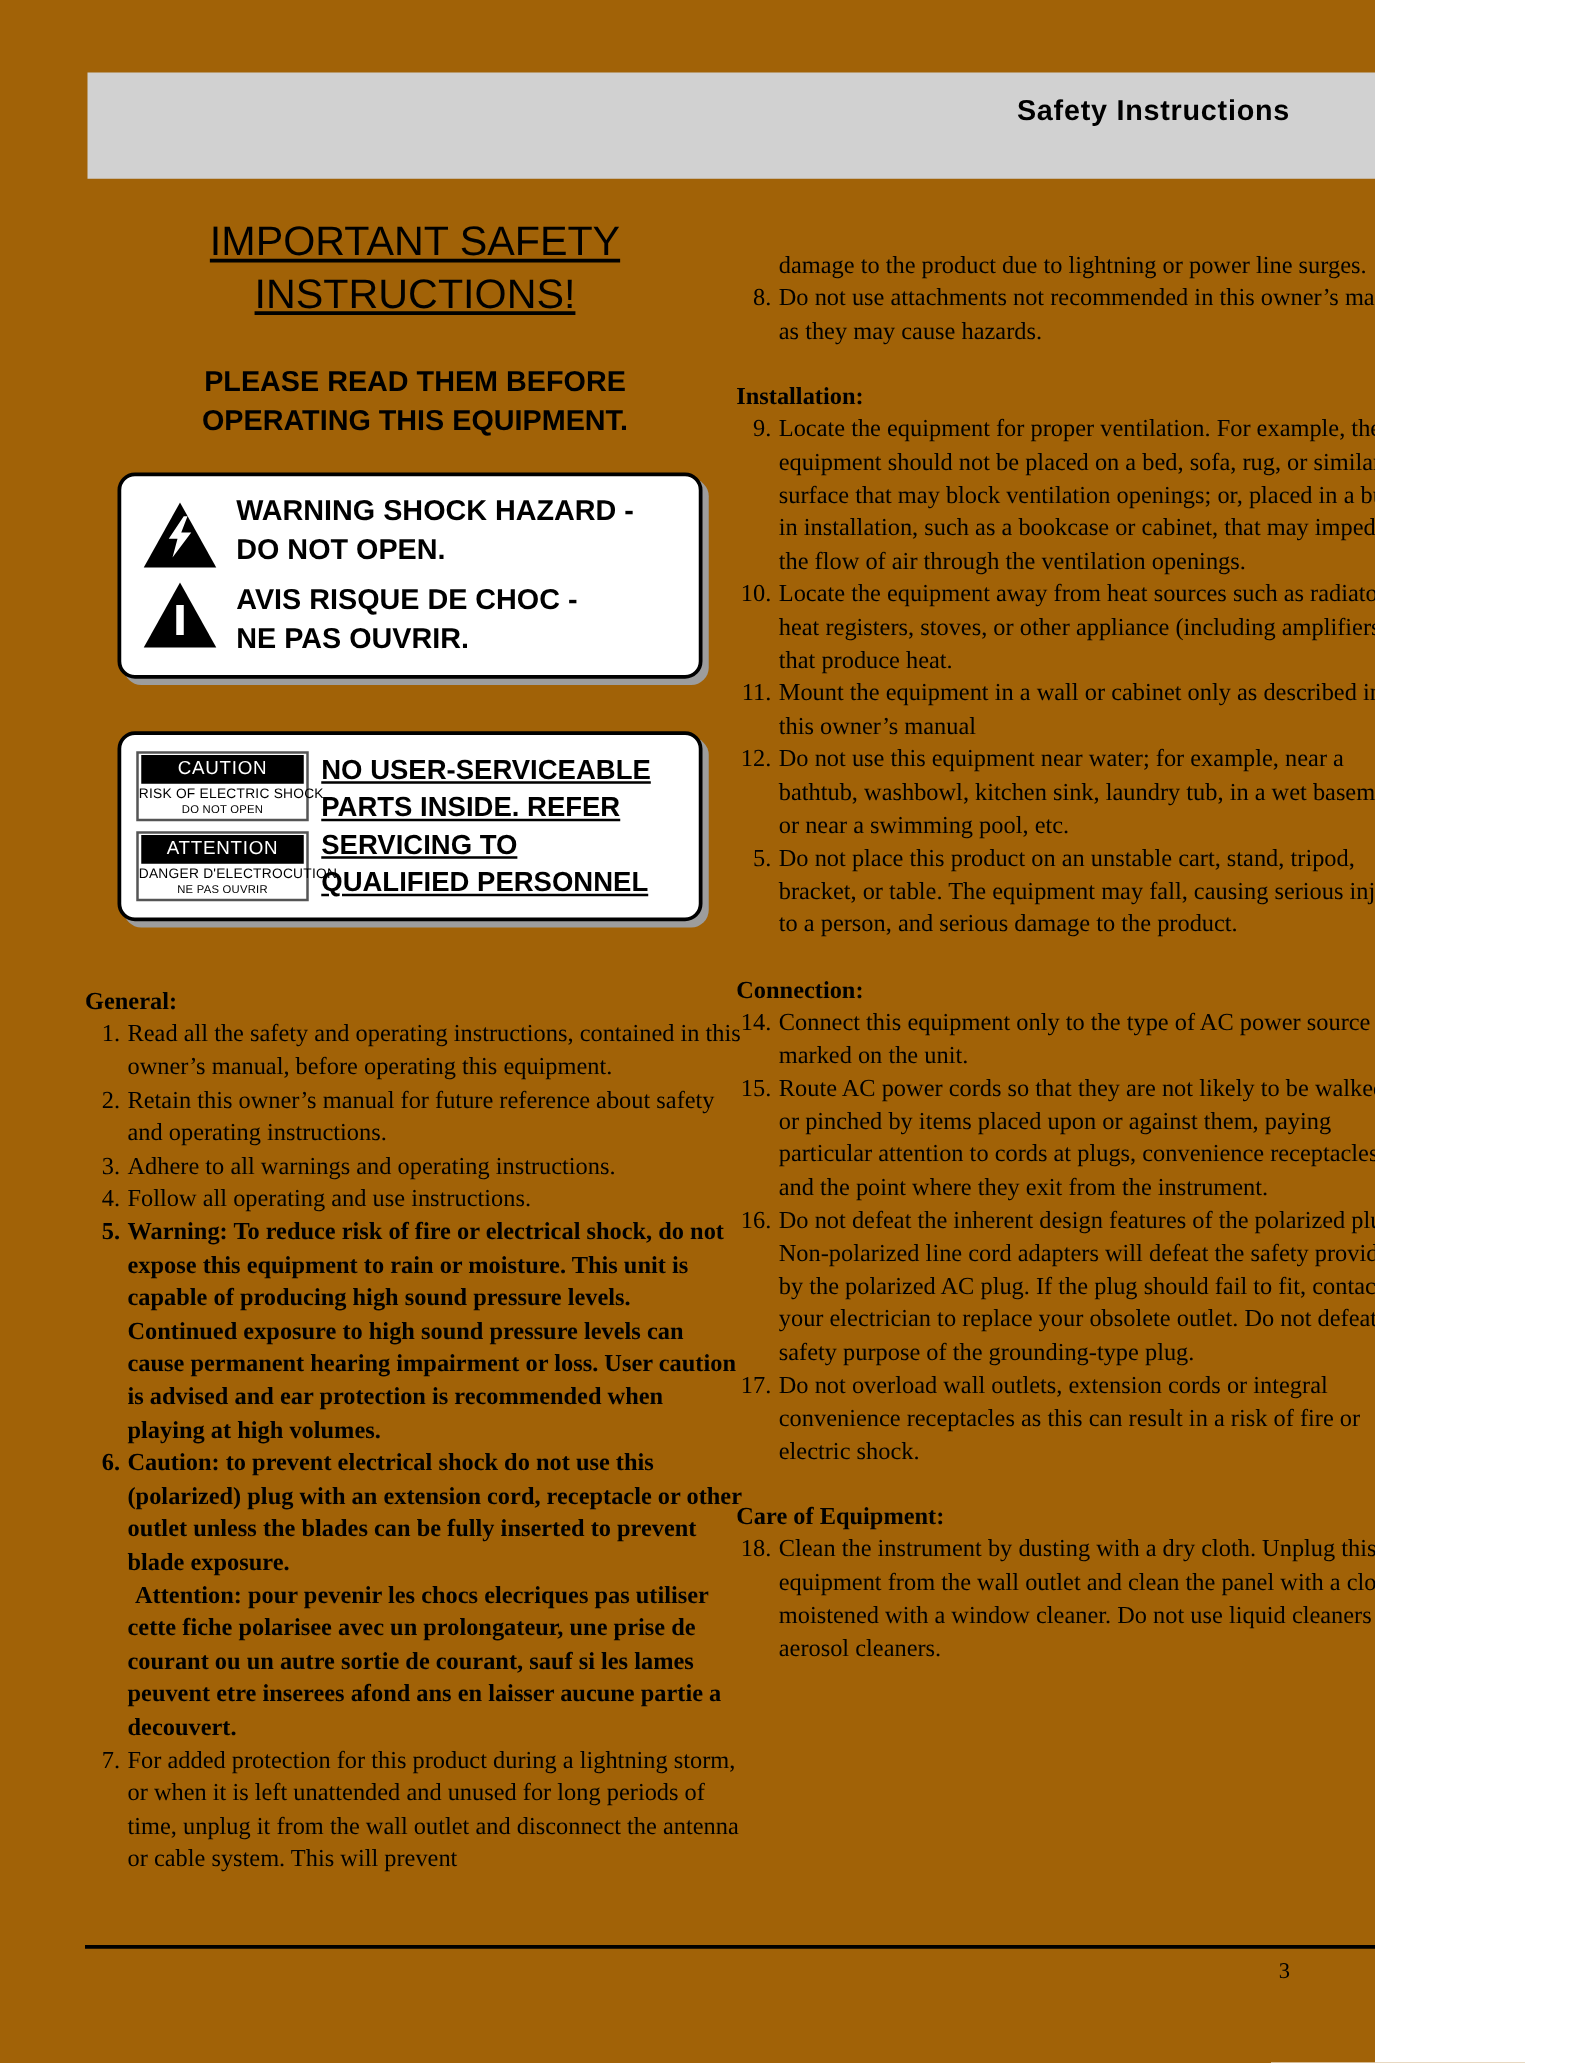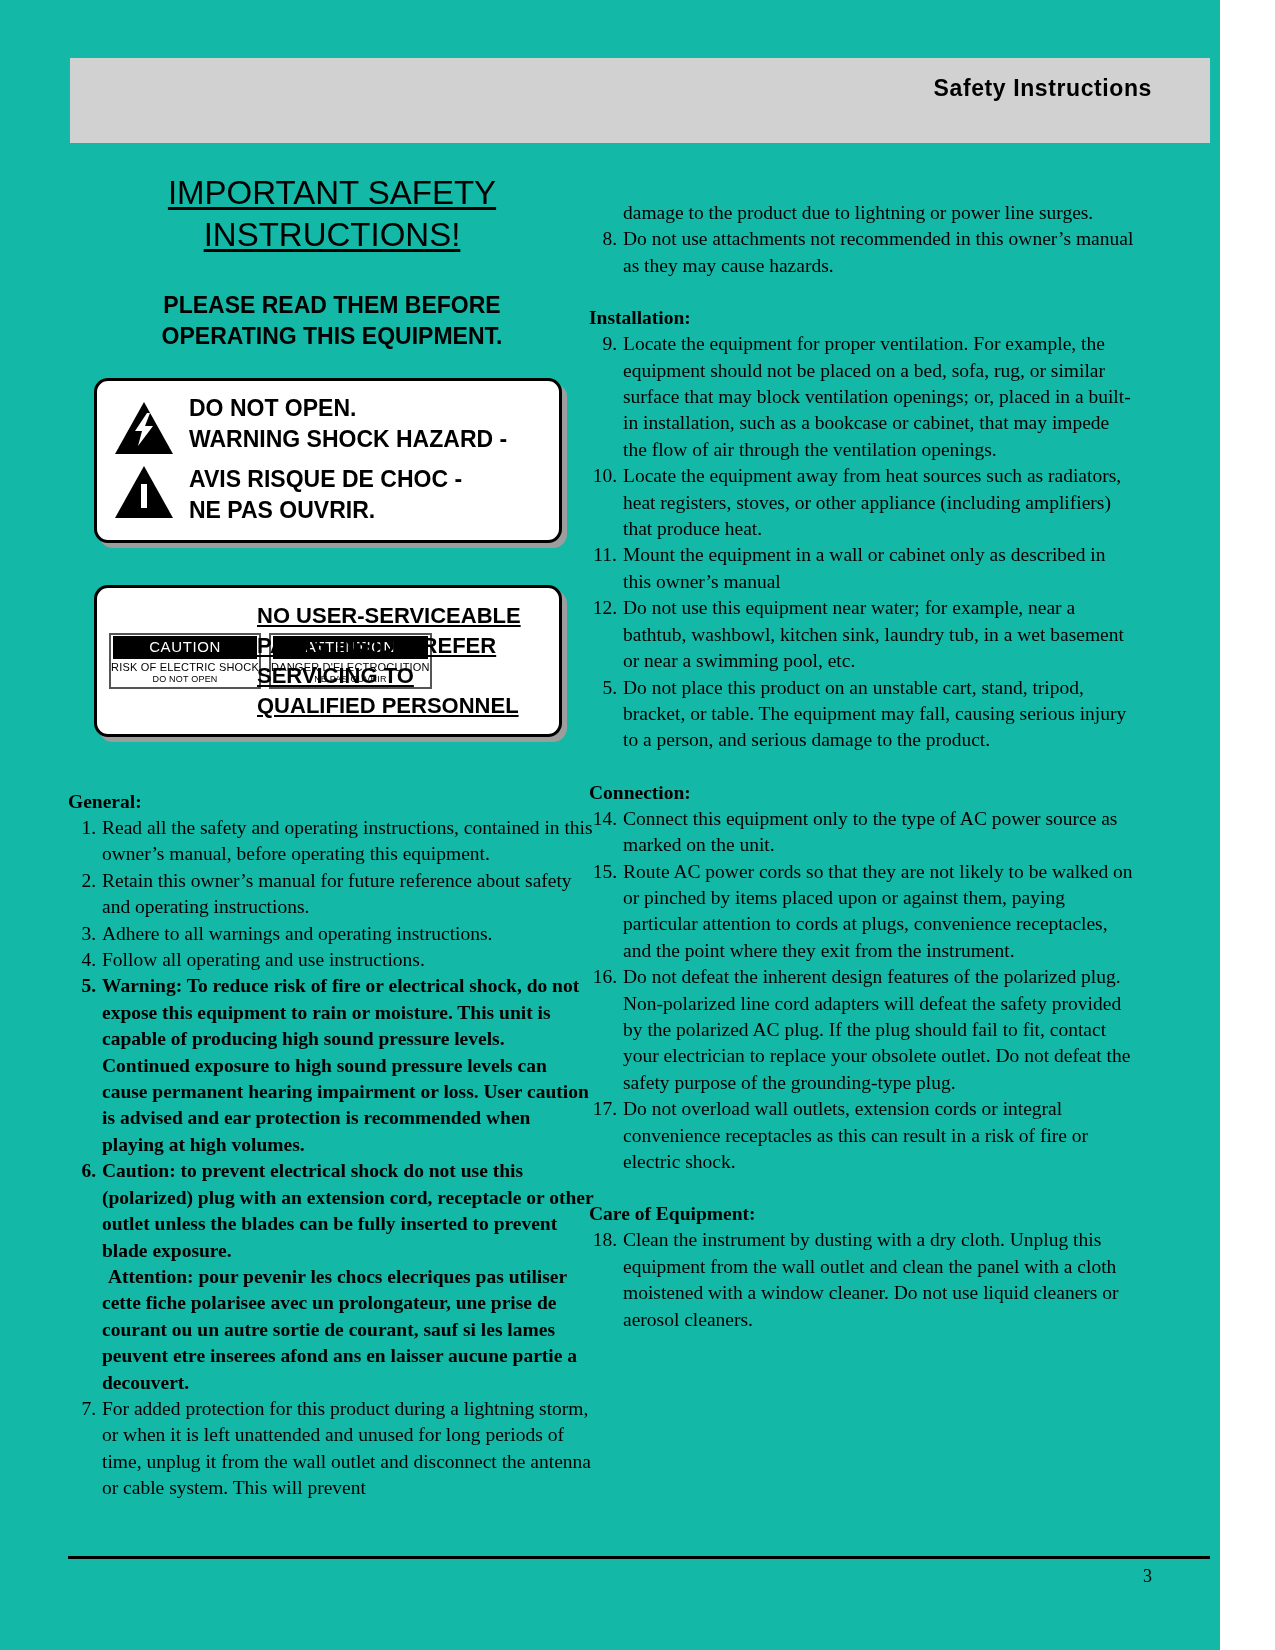--- a/index.html
+++ b/index.html
@@ -3,23 +3,23 @@
 <meta charset="utf-8">
 <title>Safety Instructions</title>
 <style>
   html, body {
     margin: 0;
     padding: 0;
     background: #ffffff;
   }
   .page {
     position: relative;
-    width: 1220px;
+    width: 1100px;
     height: 1650px;
-    background: #14b8a6;
+    background: #a16207;
     overflow: hidden;
     font-family: "Liberation Serif", "DejaVu Serif", serif;
     color: #000000;
   }
 
   
   .header-band {
     position: absolute;
     left: 70px;
     top: 58px;
@@ -116,21 +116,21 @@
     width: 468px;
     padding: 13px 8px 13px 12px;
     display: flex;
     align-items: center;
     gap: 10px;
   }
   .label-stack {
     flex: 0 0 auto;
     width: 138px;
     display: flex;
-    flex-direction: row;
+    flex-direction: column;
     gap: 8px;
   }
   .mini-label {
     border: 2px solid #555;
     background: #fff;
     padding: 0 0 2px 0;
     font-family: "Liberation Sans", "DejaVu Sans", sans-serif;
     text-align: center;
   }
   .mini-label .bar {
@@ -246,22 +246,22 @@
           <polygon points="31,2 60,54 2,54" fill="#000"></polygon>
           <polygon points="34,13 22,31 29,31 25,46 40,26 32,26 37,13" fill="#fff"></polygon>
         </svg>
         <svg class="tri" width="62" height="56" viewBox="0 0 62 56">
           <polygon points="31,2 60,54 2,54" fill="#000"></polygon>
           <rect x="28" y="20" width="6" height="24" fill="#fff"></rect>
         </svg>
       </div>
       <div class="warn-text">
         <div class="blk">
+          <div>WARNING SHOCK HAZARD -</div>
           <div>DO NOT OPEN.</div>
-          <div>WARNING SHOCK HAZARD -</div>
         </div>
         <div class="blk">
           <div>AVIS RISQUE DE CHOC -</div>
           <div>NE PAS OUVRIR.</div>
         </div>
       </div>
     </div>
 
     <div class="panel panel-caution">
       <div class="label-stack">

